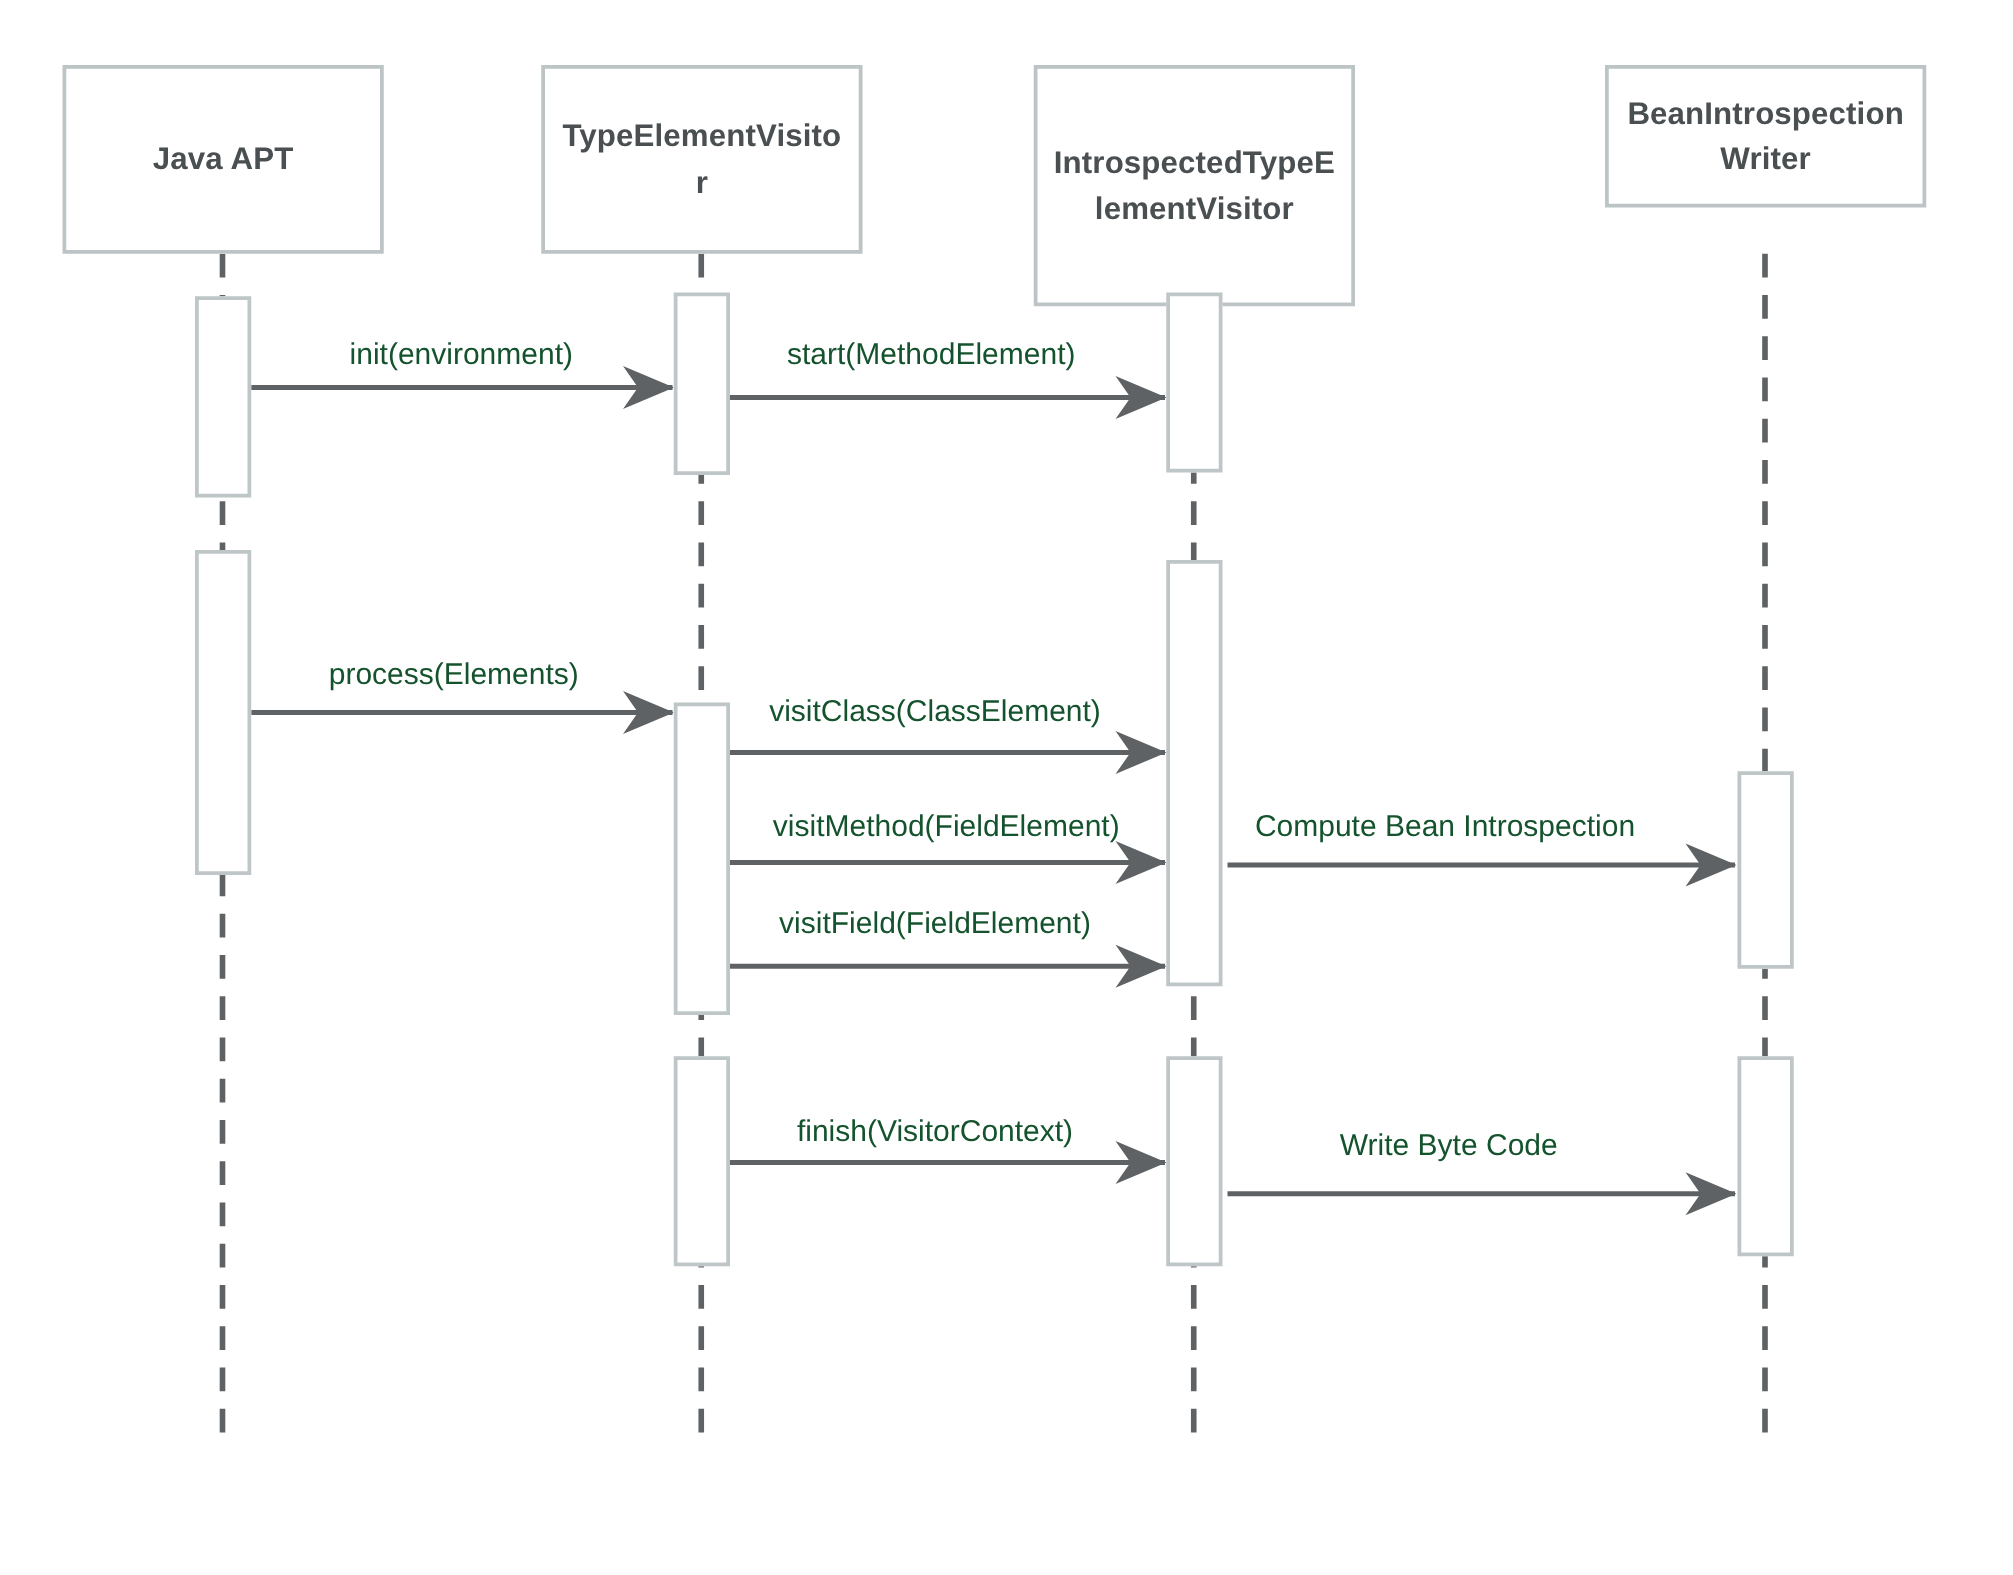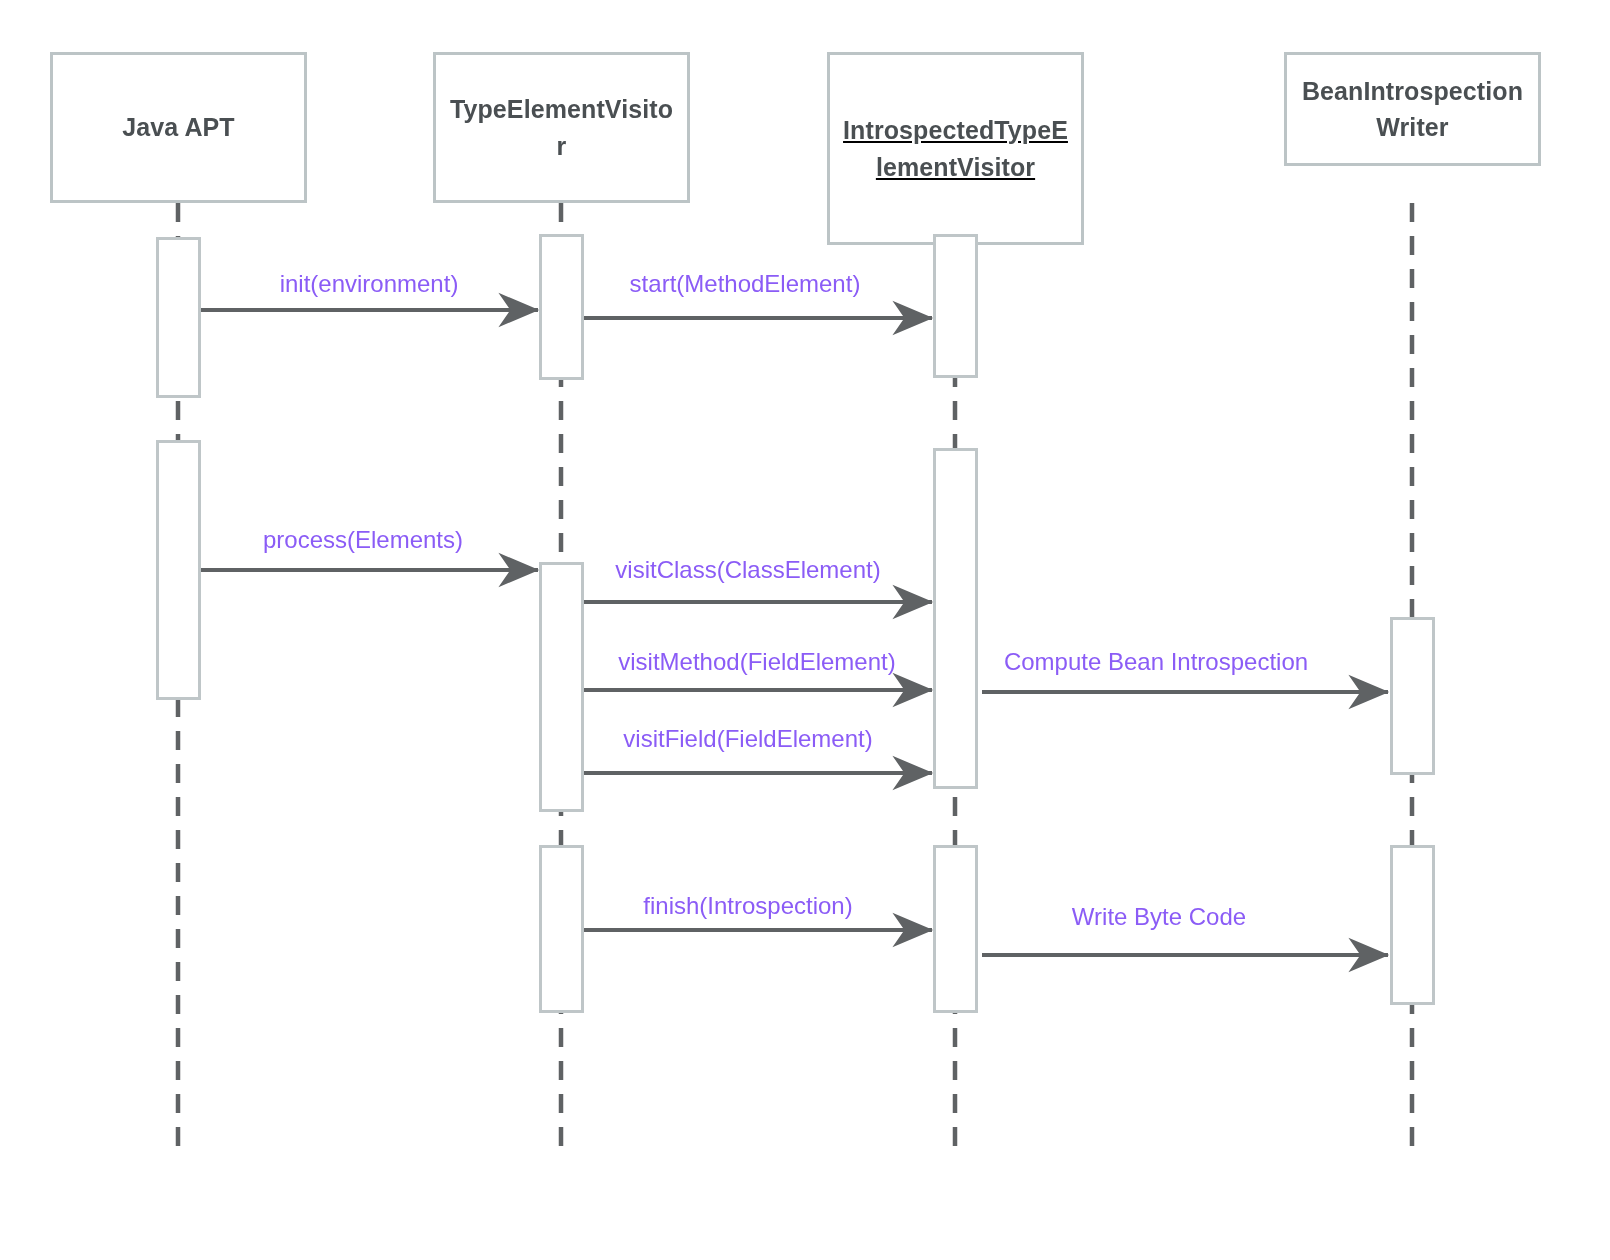--- a/index.html
+++ b/index.html
@@ -30,21 +30,21 @@
   .activation{
     position:absolute;
     box-sizing:border-box;
     border:3px solid #bfc6c8;
     background:#ffffff;
   }
 
   .msg-label{
     position:absolute;
     font-size:24px;
-    color:#8b5cf6;
+    color:#14532d;
     white-space:nowrap;
     transform:translateX(-50%);
     line-height:1;
   }
 </style>
 </head>
 <body>
 
 <div id="stage">
 
@@ -73,21 +73,21 @@
       </g>
   </svg>
 
   <div id="participants-layer">
       <div class="participant-box" style="left: 50px; top: 52px; width: 257px; height: 151px; align-items: center;">
         <div class="participant-label">Java APT</div>
       </div>
       <div class="participant-box" style="left: 433px; top: 52px; width: 257px; height: 151px;">
         <div class="participant-label">TypeElementVisitor</div>
       </div>
-      <div class="participant-box" style="left: 827px; top: 52px; width: 257px; height: 193px; text-decoration: underline;">
+      <div class="participant-box" style="left: 827px; top: 52px; width: 257px; height: 193px;">
         <div class="participant-label">IntrospectedTypeElementVisitor</div>
       </div>
       <div class="participant-box" style="left: 1284px; top: 52px; width: 257px; height: 114px;">
         <div class="participant-label">BeanIntrospectionWriter</div>
       </div>
     </div>
   <div id="activations-layer">
       <div class="activation" style="left: 155.5px; top: 237px; width: 45px; height: 161px;"></div>
       <div class="activation" style="left: 538.5px; top: 234px; width: 45px; height: 146px;"></div>
       <div class="activation" style="left: 932.5px; top: 234px; width: 45px; height: 144px;"></div>
@@ -100,17 +100,17 @@
       <div class="activation" style="left: 1389.5px; top: 845px; width: 45px; height: 160px;"></div>
     </div>
   <div id="labels-layer">
       <div class="msg-label" style="left: 369px; top: 272px;">init(environment)</div>
       <div class="msg-label" style="left: 745px; top: 272px;">start(MethodElement)</div>
       <div class="msg-label" style="left: 363px; top: 528px;">process(Elements)</div>
       <div class="msg-label" style="left: 748px; top: 558px;">visitClass(ClassElement)</div>
       <div class="msg-label" style="left: 757px; top: 650px;">visitMethod(FieldElement)</div>
       <div class="msg-label" style="left: 1156px; top: 650px;">Compute Bean Introspection</div>
       <div class="msg-label" style="left: 748px; top: 727px;">visitField(FieldElement)</div>
-      <div class="msg-label" style="left: 748px; top: 894px;">finish(Introspection)</div>
+      <div class="msg-label" style="left: 748px; top: 894px;">finish(VisitorContext)</div>
       <div class="msg-label" style="left: 1159px; top: 905px;">Write Byte Code</div>
     </div>
 
 </div>
 
 </body></html>

